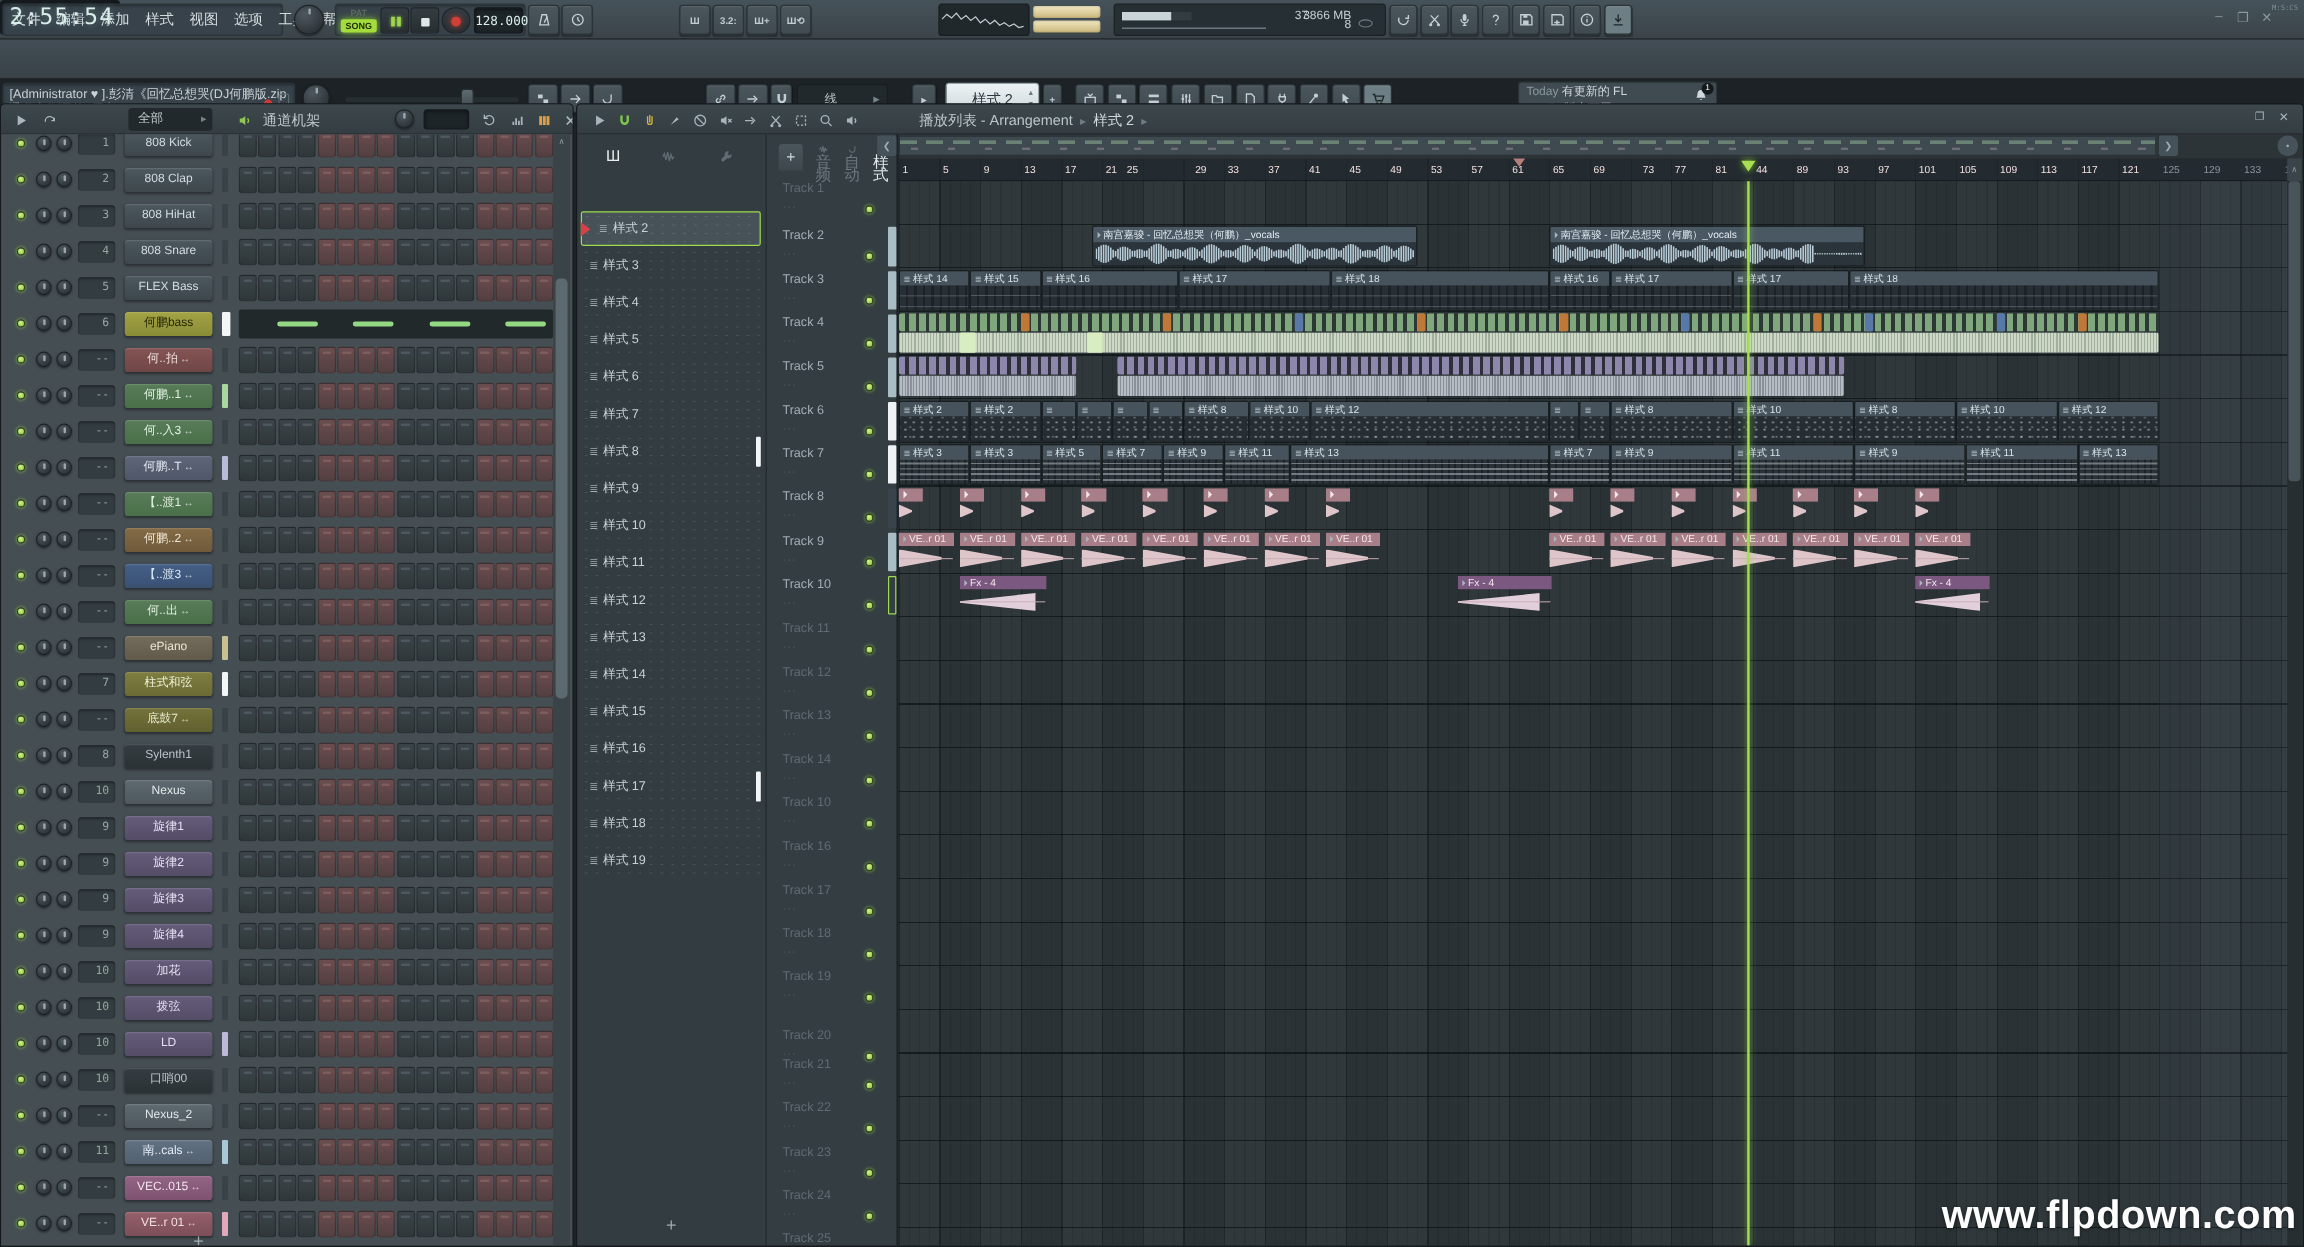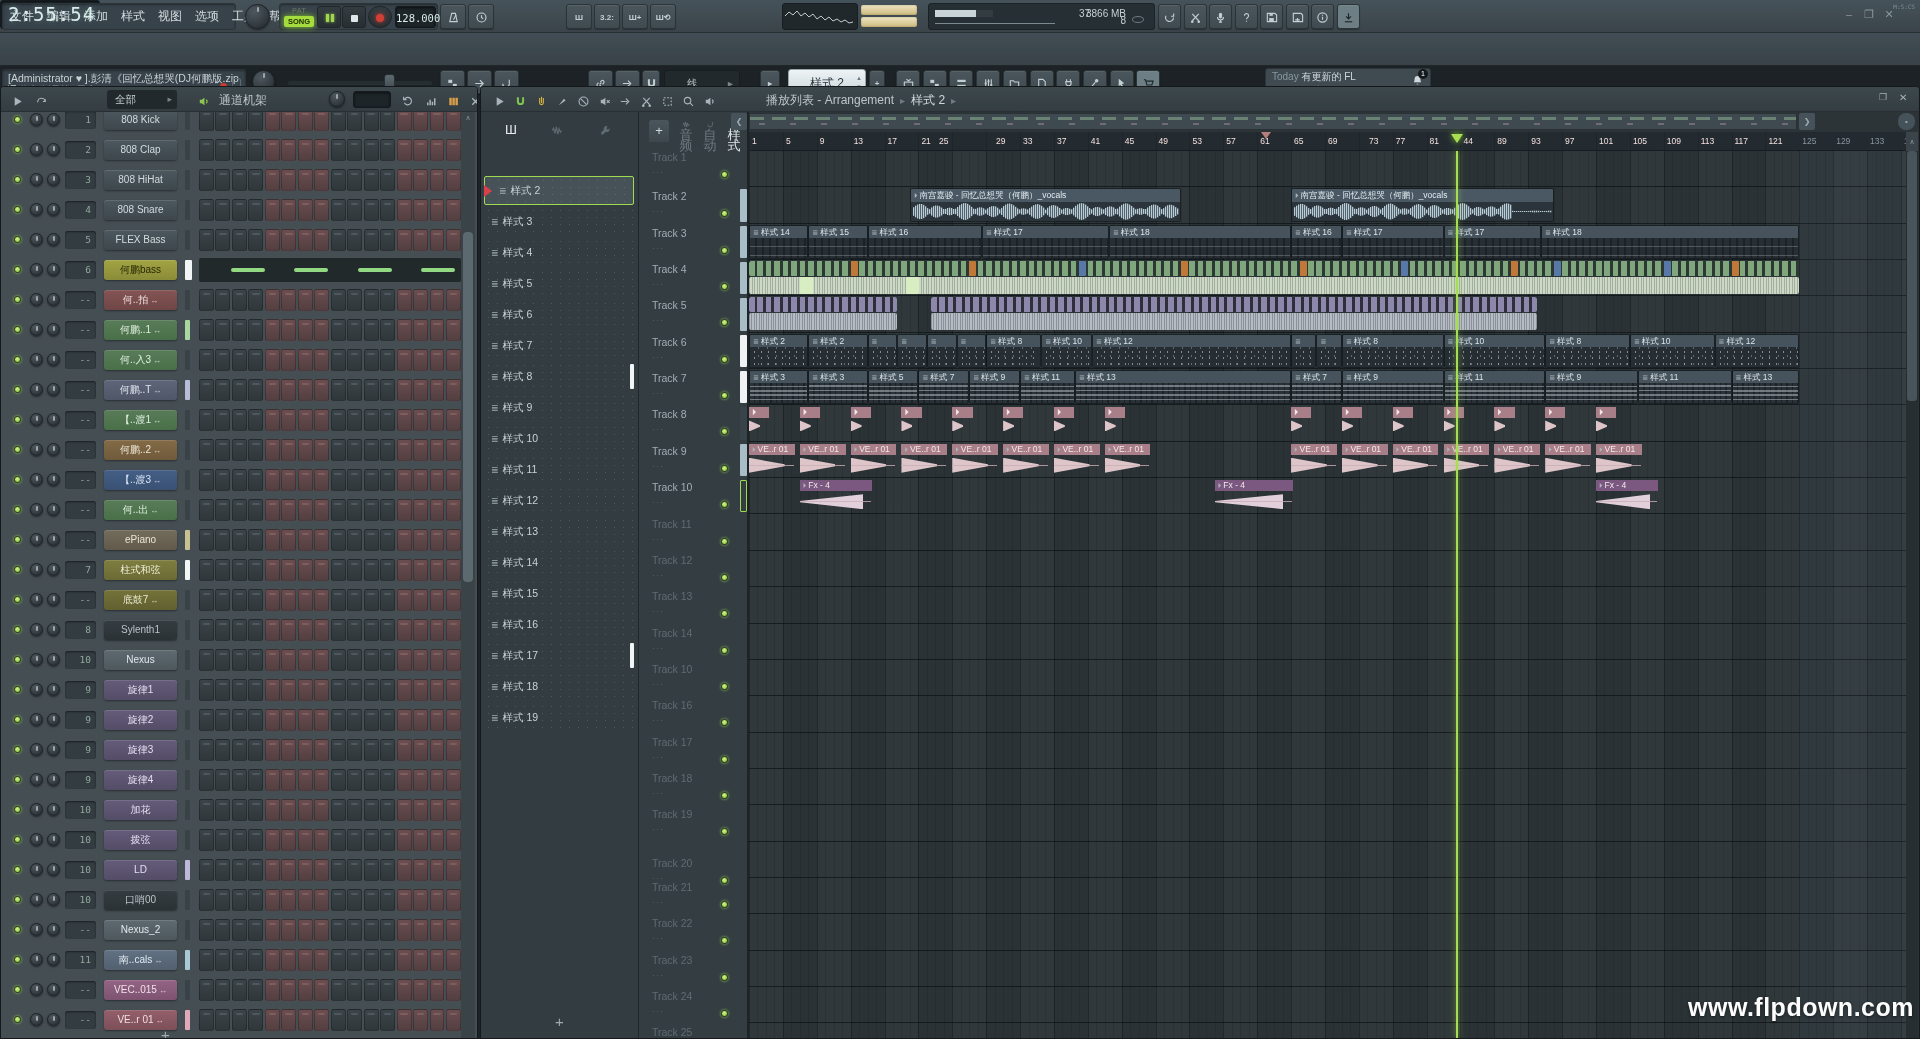--- a/index.html
+++ b/index.html
@@ -164,21 +164,21 @@
 .chopP .chop-top{background:repeating-linear-gradient(90deg,#8d87ab 0 5.5px,#2e2f3b 5.5px 8.47px)}
 .chopP .chop-bot{background:#b6bcc4;background-image:repeating-linear-gradient(90deg,rgba(40,45,60,.3) 0 1px,transparent 1px 2.4px)}
 .tick{position:absolute;top:0;width:7px;height:15px;border-radius:1px}
 .brt{position:absolute;top:16px;width:13px;height:17px;background:#d9edc2;border-radius:1px}
 .stab .clab,.ve .clab,.fx .clab{background:#a87e88;color:#f4e8ea;height:11px;line-height:11px}
 .fx .clab{background:#7a5880}
 .tri-d{position:absolute;left:0;top:3px;width:78%;height:15px;background:#ddc5ca;clip-path:polygon(0 0,100% 43%,100% 57%,0 100%)}
 .tri-u{position:absolute;left:0;top:3px;width:88%;height:15px;background:#e2cfdc;clip-path:polygon(0 46%,100% 0,100% 100%,0 54%)}
 .bline{position:absolute;top:10px;left:0;right:1px;height:1px;background:#cbacb4;opacity:.8}
 .stab .tri-d{width:11px;height:11px;top:2px}
-#wm{position:absolute;right:6px;top:993px;font-size:25px;font-weight:bold;color:#fdfdfd;letter-spacing:.5px;text-shadow:0 1px 3px rgba(0,0,0,.5)}
+#wm{position:absolute;right:6px;top:993px;font-size:33px;font-weight:bold;color:#fdfdfd;letter-spacing:.5px;text-shadow:0 1px 3px rgba(0,0,0,.5)}
 </style>
 </head>
 <body>
 
 <div id="root">
 
   <div id="row1">
     <div id="menubar" class="panel">
         <span class="menu-item">文件</span>
         <span class="menu-item">编辑</span>

